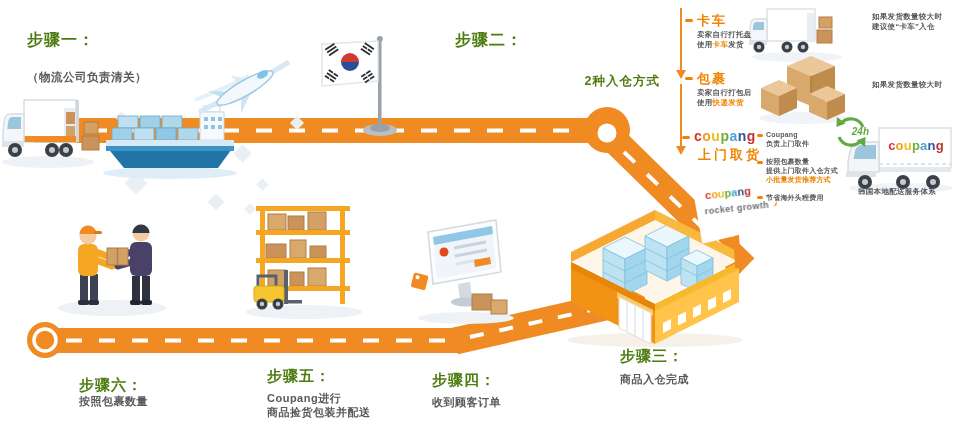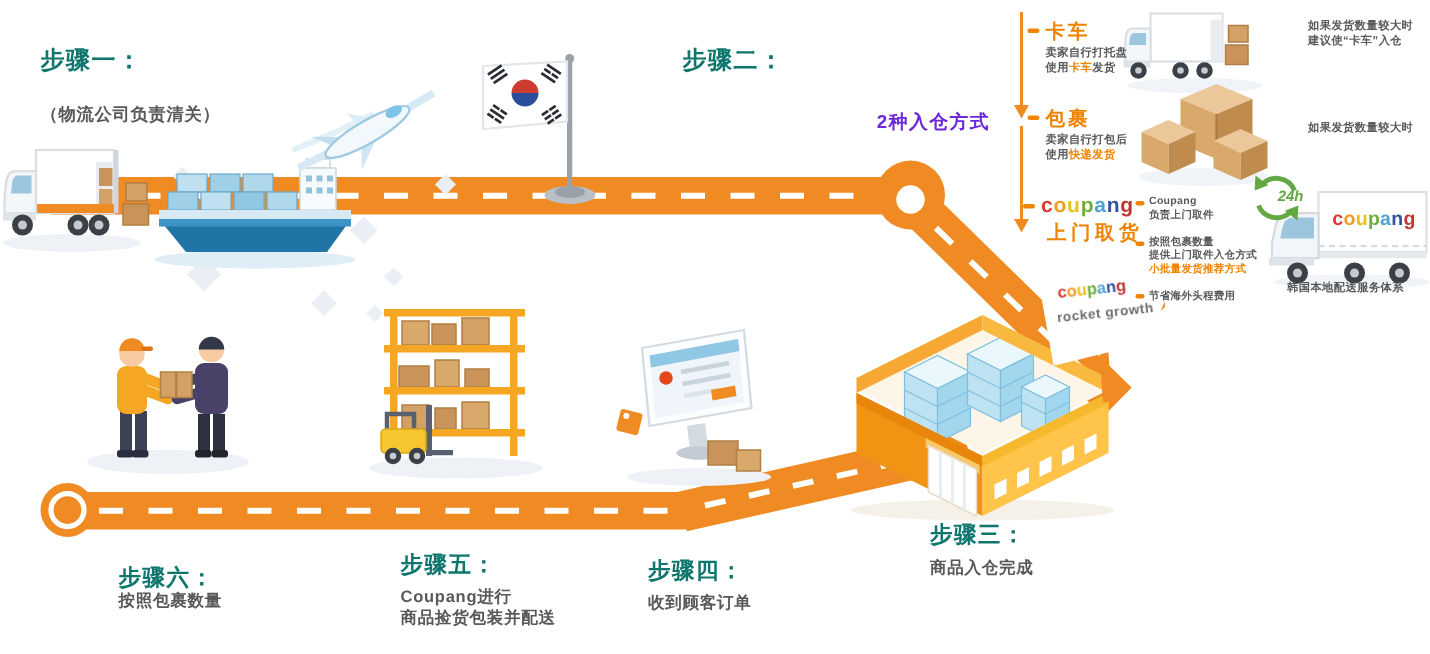--- a/index.html
+++ b/index.html
@@ -1,24 +1,24 @@
 <!DOCTYPE html>
 <html><head>
 <meta charset="utf-8">
 <style>
   html,body{margin:0;padding:0;background:#fff;}
   .stage{position:relative;width:953px;height:436px;background:#ffffff;overflow:hidden;
          font-family:"Liberation Sans",sans-serif;}
   .t{position:absolute;white-space:nowrap;}
-  .step-title{font-size:16px;font-weight:bold;color:#0f766e;letter-spacing:1px;}
+  .step-title{font-size:16px;font-weight:bold;color:#4d7c0f;letter-spacing:1px;}
   .step-title.sm{font-size:15px;}
   .body-text{font-size:11.5px;font-weight:bold;color:#57595B;line-height:16px;letter-spacing:.5px;}
   .body-text.sm{font-size:11px;line-height:14px;}
   .hl{color:#F08300;}
-  .hl-line{font-size:12.5px;font-weight:bold;color:#6d28d9;letter-spacing:1px;}
+  .hl-line{font-size:12.5px;font-weight:bold;color:#4d7c0f;letter-spacing:1px;}
   .opt-label{font-size:13px;font-weight:bold;color:#F08300;letter-spacing:2px;}
   .tiny{font-size:7.5px;font-weight:bold;color:#57595B;line-height:10px;letter-spacing:.3px;}
   .tiny7{font-size:7px;font-weight:bold;color:#57595B;line-height:9px;letter-spacing:.2px;}
   .dash{position:absolute;width:8px;height:3px;background:#F08300;border-radius:2px;}
   .dash.sm{width:6px;height:2.5px;}
   .logo span{font-weight:bold;}
   .diamond{position:absolute;background:#E9EFF5;transform:rotate(45deg);}
   .sign-board{position:absolute;left:0;top:0;width:86px;height:74px;background:#fff;
       clip-path:polygon(0 18%,70% 0,100% 12%,93% 86%,5% 100%);
       transform:rotate(-6deg);filter:drop-shadow(0 1px 1px rgba(0,0,0,.18));}

